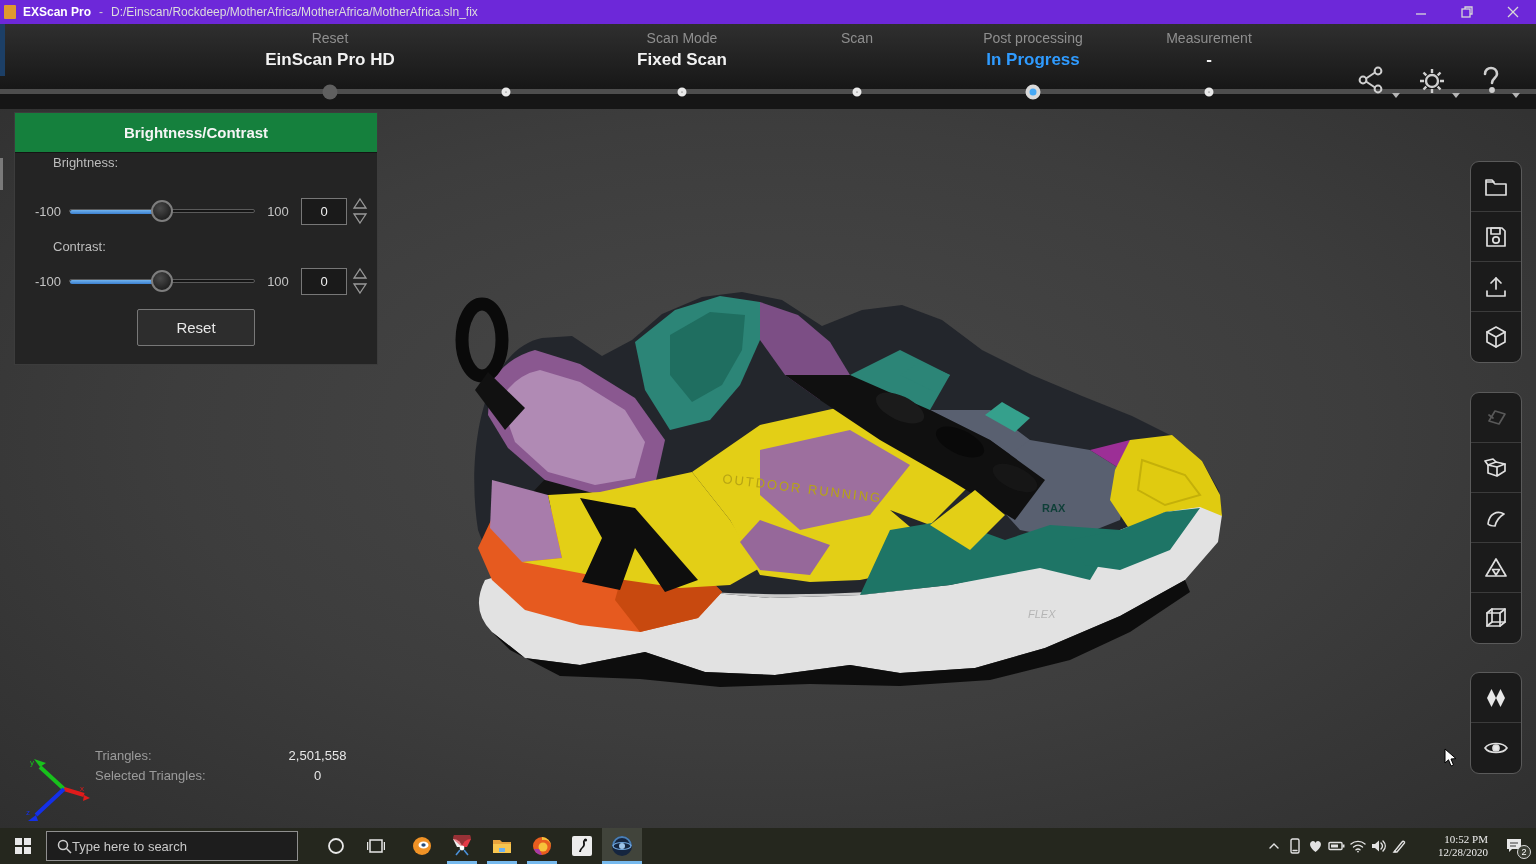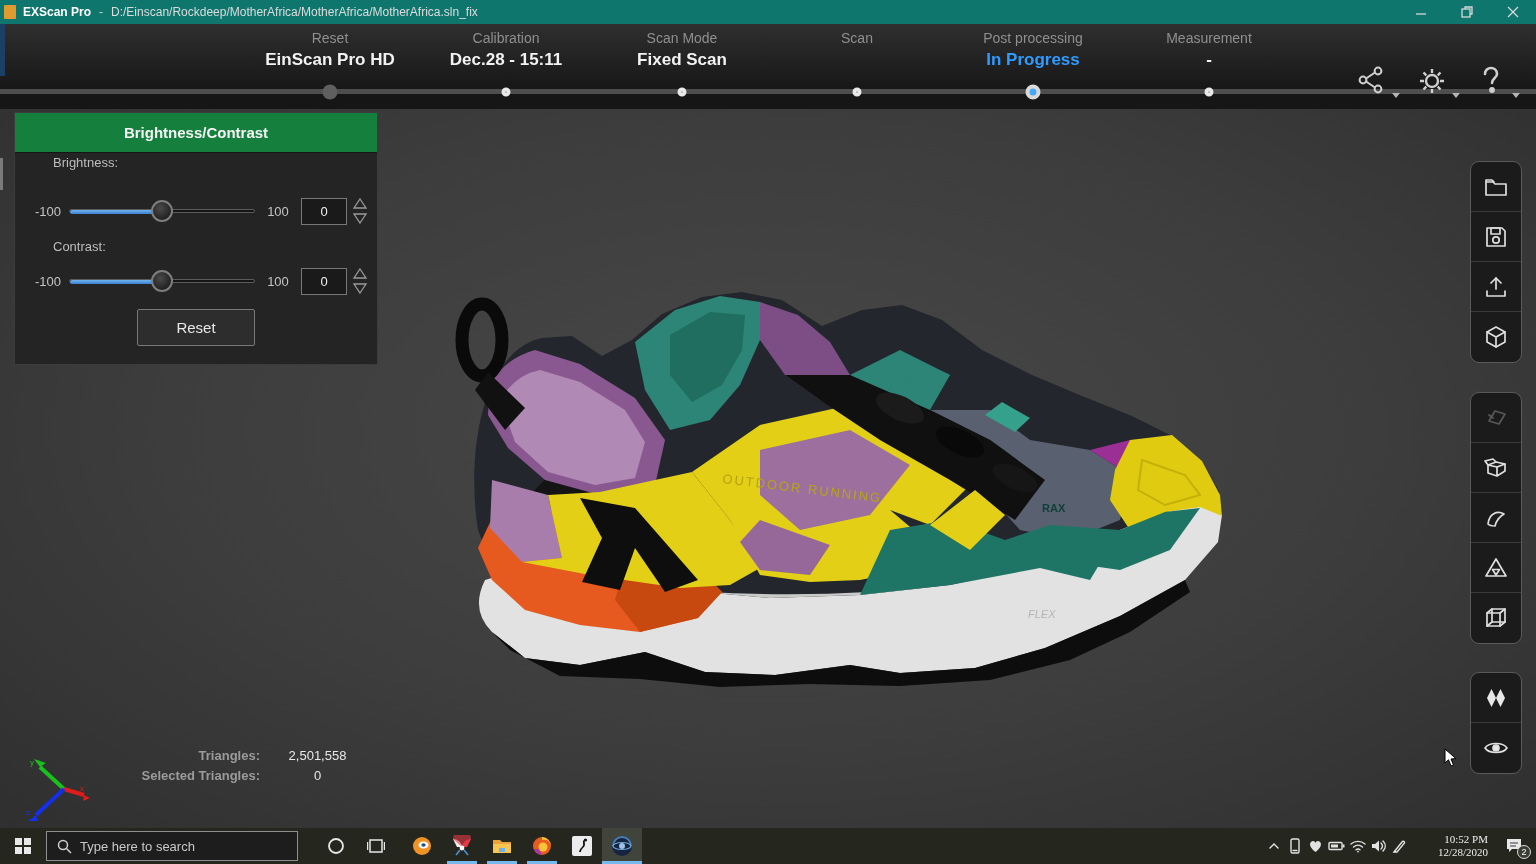--- a/index.html
+++ b/index.html
@@ -2,21 +2,21 @@
 <html><head>
 <meta charset="utf-8">
 <style>
   * { margin:0; padding:0; box-sizing:border-box; }
   html,body { width:1536px; height:864px; overflow:hidden; background:#000;
     font-family:"Liberation Sans", sans-serif; }
   .abs { position:absolute; }
 
   
   #titlebar { position:absolute; left:0; top:0; width:1536px; height:24px;
-    background:#0f766e; color:#e6e6e6; font-size:12px; display:flex; align-items:center; }
+    background:#6d28d9; color:#e6e6e6; font-size:12px; display:flex; align-items:center; }
   #app-icon { width:12px; height:14px; margin:0 7px 0 4px; background:#e09a2f; border-radius:1px; }
   #title-app { font-weight:bold; color:#fff; }
   #title-dash { margin:0 8px; color:#cfcfcf; }
   #title-path { color:#dcdcdc; }
   .win-controls { margin-left:auto; display:flex; height:24px; }
   .win-btn { width:46px; height:24px; display:flex; align-items:center; justify-content:center; }
   .win-btn svg { stroke:#d8d8d8; stroke-width:1.3; fill:none; }
 
   
   #navbar { position:absolute; left:0; top:24px; width:1536px; height:85px;
@@ -67,21 +67,21 @@
   .bc-input { width:46px; height:27px; margin-left:6px; background:#1a1a1a; border:1px solid #777;
     color:#f0f0f0; font-size:13px; text-align:center; font-family:"Liberation Sans", sans-serif; }
   .bc-spinner { margin-left:4px; }
   #reset-btn { position:absolute; left:50%; transform:translateX(-50%); top:196px;
     width:118px; height:37px; background:#2d2d2d; border:1px solid #787878; border-radius:2px;
     color:#e8e8e8; font-size:15px; font-family:"Liberation Sans", sans-serif; }
 
   
   #stats { position:absolute; left:95px; top:639px; display:grid;
     grid-template-columns:165px 95px; column-gap:10px; row-gap:5px; font-size:13px; }
-  #stats .stat-label { color:#9b9b9b; text-align:right;font-weight:bold; }
+  #stats .stat-label { color:#9b9b9b; text-align:left; }
   #stats .stat-value { color:#e8e8e8; text-align:center; }
   #hint { position:absolute; left:0; right:0; top:672px; text-align:center; font-size:13px; color:#b4b4b4; }
 
   
   .tool-group { position:absolute; left:1470px; width:52px; background:#1b1b1b;
     border:1px solid #5a5a5a; border-radius:9px; overflow:hidden; }
   .tool-btn { width:100%; height:50px; display:flex; align-items:center; justify-content:center;
     border-bottom:1px solid #3b3b3b; }
   .tool-btn:last-child { border-bottom:none; }
   .tool-btn svg { stroke:#dedede; fill:none; stroke-width:1.7; stroke-linejoin:round; stroke-linecap:round; }
@@ -93,21 +93,21 @@
   
   #cursor { position:absolute; left:1444px; top:639px; }
 
   
   #taskbar { position:absolute; left:0; top:828px; width:1536px; height:36px;
     background:#25271e; display:flex; align-items:center; }
   #start-btn { width:46px; height:36px; display:flex; align-items:center; justify-content:center; }
   #search-box { width:252px; height:30px; background:#1d1d1d; border:1px solid #8f8f8f;
     display:flex; align-items:center; padding-left:10px; }
   #search-box input { background:transparent; border:none; outline:none; color:#c9c9c9;
-    font-size:13px; margin-left:8px; width:190px; font-family:"Liberation Sans", sans-serif; }
+    font-size:13px; width:190px; font-family:"Liberation Sans", sans-serif; }
   #search-box input::placeholder { color:#c9c9c9; }
   .tb-icon { width:40px; height:36px; display:flex; align-items:center; justify-content:center; position:relative; }
   .tb-icon.active { background:#41443b; }
   .tb-underline { position:absolute; bottom:0; left:5px; right:5px; height:3px; background:#76b9ed; }
   .tb-icon.active .tb-underline { left:0; right:0; }
   #tray { margin-left:auto; display:flex; align-items:center; height:36px; }
   .tray-icon { width:21px; height:36px; display:flex; align-items:center; justify-content:center; }
   .tray-icon svg { stroke:#e2e2e2; fill:none; stroke-width:1.4; stroke-linecap:round; }
   #clock { width:70px; text-align:right; color:#eee; font-size:11px; line-height:13px; margin:0 6px 0 8px;font-family:Liberation Serif, serif; }
   #notif { width:42px; height:36px; display:flex; align-items:center; justify-content:center; position:relative; }
@@ -144,24 +144,20 @@
   </div>
 </div>
 
 <div id="navbar">
   <div id="nav-blue-accent"></div>
 
   <div class="nav-step" style="left:330px">
     <div class="step-label">Reset</div>
     <div class="step-value">EinScan Pro HD</div>
   </div>
-  <div class="nav-step" style="left:506px">
-    <div class="step-label">Calibration</div>
-    <div class="step-value">Dec.28 - 15:11</div>
-  </div>
   <div class="nav-step" style="left:682px">
     <div class="step-label">Scan Mode</div>
     <div class="step-value">Fixed Scan</div>
   </div>
   <div class="nav-step" style="left:857px">
     <div class="step-label">Scan</div>
     <div class="step-value"></div>
   </div>
   <div class="nav-step" style="left:1033px">
     <div class="step-label">Post processing</div>

